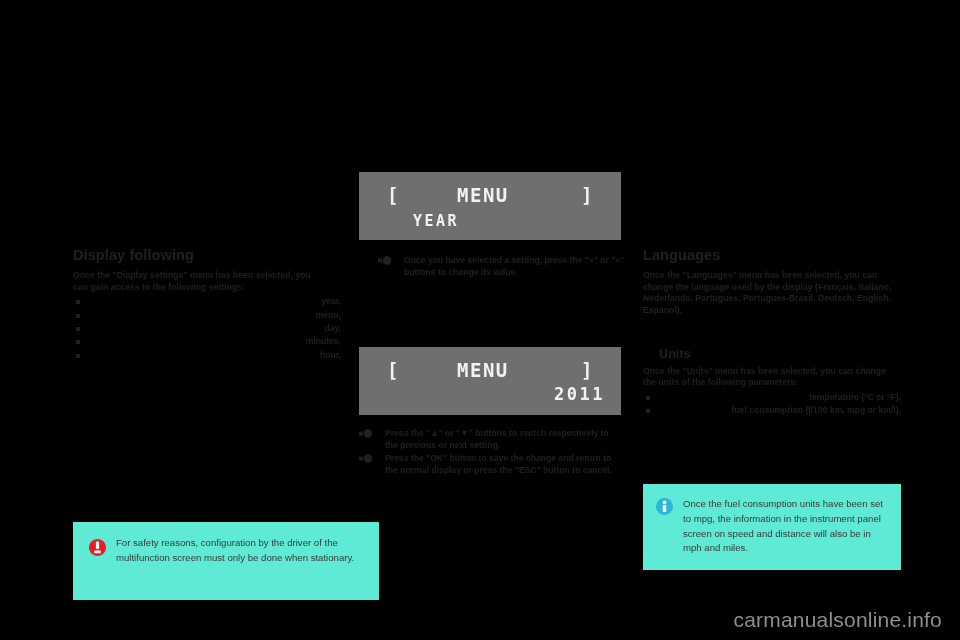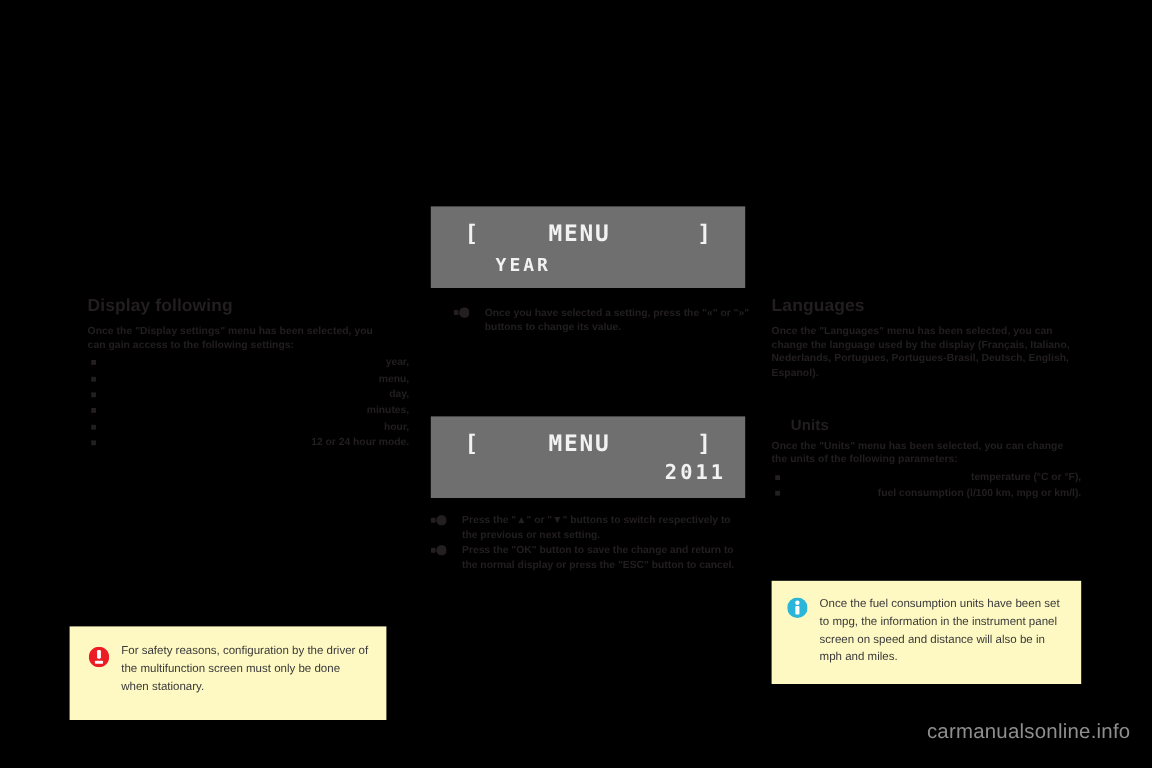--- a/index.html
+++ b/index.html
@@ -60,55 +60,54 @@
     position:absolute;color:#f2f2f2;font-family:"DejaVu Sans Mono", monospace;
     font-weight:bold;letter-spacing:1.5px;
   }
   .lcd .val{
     position:absolute;color:#f2f2f2;font-family:"DejaVu Sans Mono", monospace;
     font-weight:bold;letter-spacing:2.5px;
   }
 
   
   .box{
-    position:absolute;background:#fef9c3;
+    position:absolute;background:#5eead4;
   }
   .box .bx-icon{position:absolute;left:16px;top:17px;width:17px;height:17px;}
   .box .bx-text{
     position:absolute;left:43px;top:14px;right:14px;
     font-size:9.6px;line-height:14.8px;color:#3a3a3a;
     font-family:"Liberation Sans", sans-serif;font-weight:normal;
   }
 
   
   .wm{
-    position:absolute;left:0;right:18px;bottom:20px;text-align:right;
-    color:#8e8e8e;font-size:17px;letter-spacing:.2px;
+    position:absolute;left:0;right:18px;bottom:8px;text-align:right;
+    color:#8e8e8e;font-size:21px;letter-spacing:.2px;
     font-family:"Liberation Sans", sans-serif;font-weight:normal;
   }
 </style>
 </head>
 <body>
 
 <div class="page">
 
   <div class="col" style="left:73px;top:248px;width:268px;">
     <div class="h2">Display following</div>
     <div class="p" style="width:255px;">Once the "Display settings" menu has been selected, you can gain access to the following settings:</div>
     <ul class="sq">
       <li><span class="mk"></span><span>year,</span></li>
       <li><span class="mk"></span><span>menu,</span></li>
       <li><span class="mk"></span><span>day,</span></li>
       <li><span class="mk"></span><span>minutes,</span></li>
       <li><span class="mk"></span><span>hour,</span></li>
-      <li><span class="mk"></span><span>12 or 24 hour mode.</span></li>
     </ul>
   </div>
 
-  <div class="box" style="left:58px;top:522px;width:264px;height:78px;">
+  <div class="box" style="left:73px;top:522px;width:306px;height:78px;">
     <span class="bx-icon">
       <svg width="17" height="17" viewBox="0 0 17 17">
         <path d="M8.5 0 C13.2 0 17 3.8 17 8.5 C17 13.2 13.2 17 8.5 17 C3.8 17 0 13.2 0 8.5 C0 3.8 3.8 0 8.5 0 Z" fill="#ec1c24"></path>
         <rect x="6.9" y="2.6" width="3.2" height="7.3" rx="1.1" fill="#ffffff"></rect>
         <rect x="5.2" y="11.6" width="6.6" height="2.6" rx="0.5" fill="#ffffff"></rect>
       </svg>
     </span>
     <div class="bx-text">For safety reasons, configuration by the driver of the multifunction screen must only be done when stationary.</div>
   </div>
 

